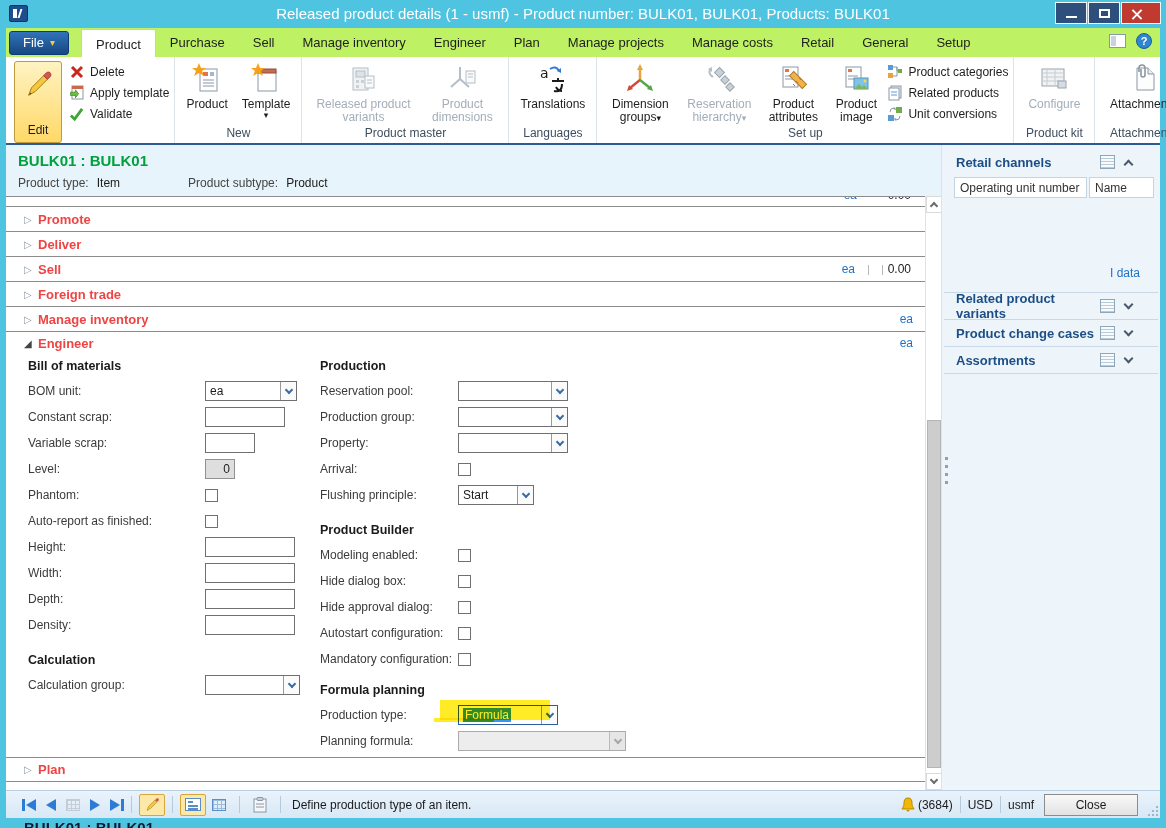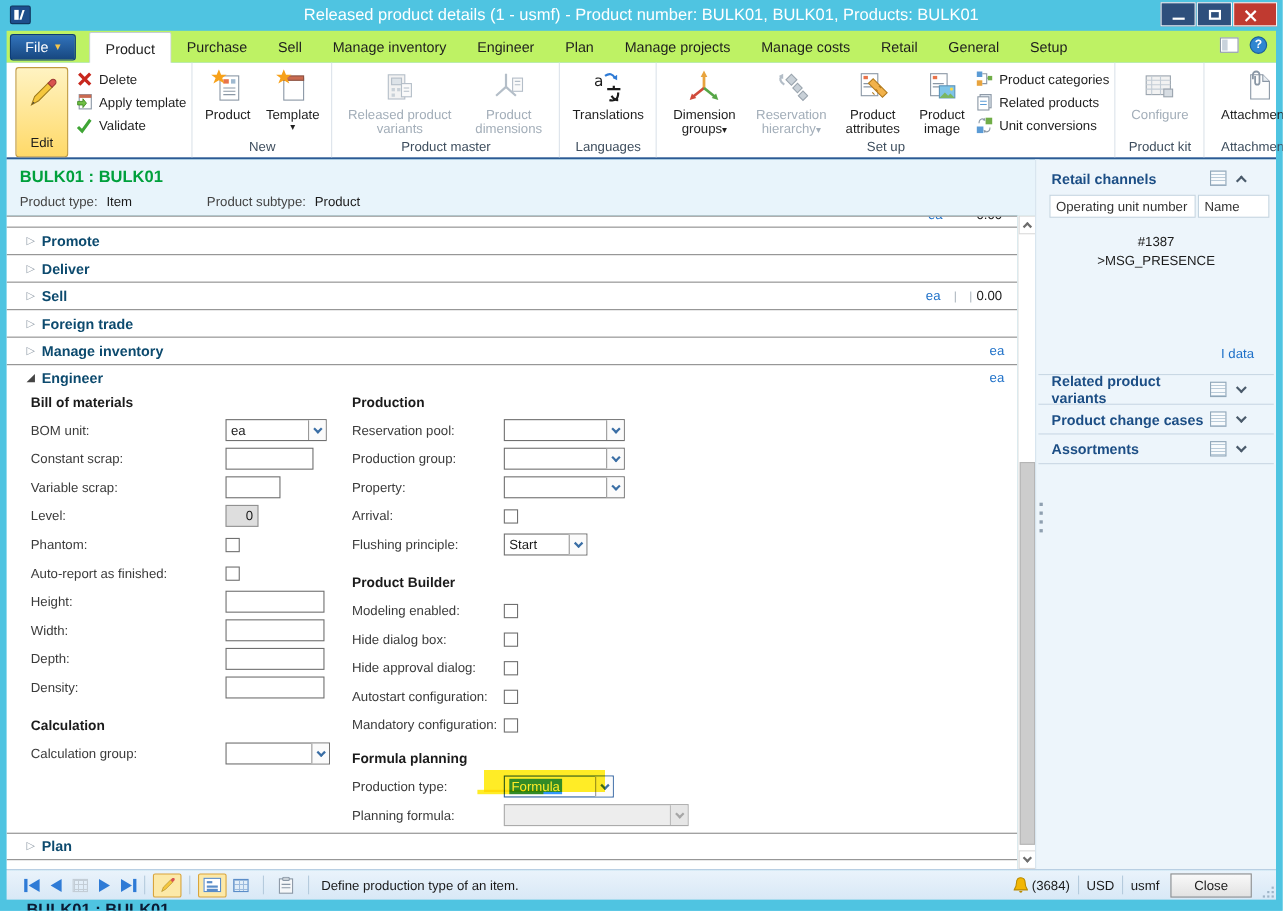--- a/index.html
+++ b/index.html
@@ -55,21 +55,21 @@
   .rec-header { position:absolute; left:6px; top:145px; width:939px; height:51px; background:#E8F4FB; }
   .rec-title { position:absolute; left:12px; top:7px; color:#00A03C; font-size:15px; font-weight:bold; }
   .rec-line { position:absolute; left:12px; top:31px; display:flex; gap:8px; align-items:center; }
   .rec-lbl { color:#444; }
   .rec-val { color:#1b1b1b; margin-right:60px; }
   
   .main { position:absolute; left:6px; top:196px; width:919px; height:594px; background:#fff; border-top:1px solid #8C8C8C; overflow:hidden; }
   .sec-row { position:absolute; left:0; width:100%; border-bottom:1px solid #8C8C8C; display:flex; align-items:center; }
   .sec-caret { width:14px; margin-left:18px; color:#8f9aa6; font-size:10px; }
   .sec-caret.exp { color:#444; }
-  .sec-title { font-weight:bold; font-size:13px; color:#0c4a6e; }
+  .sec-title { font-weight:bold; font-size:13px; color:#ef4444; }
   .link { color:#1E70C8; }
   .unit-r { position:absolute; font-size:12px; }
   .tick { position:absolute; width:1px; height:10px; background:#B0B8C0; top:8px; }
   
   .eng-body { position:absolute; left:0; top:157px; width:100%; height:403px; }
   .col { position:absolute; top:0; }
   .gh { font-weight:bold; font-size:12.5px; color:#1b1b1b; height:24px; display:flex; align-items:flex-end; padding-bottom:5px; }
   .frow { display:flex; align-items:center; height:26px; }
   .frow .lbl { color:#3b3b3b; }
   .lw-l { width:177px; } .lw-r { width:138px; }
@@ -119,21 +119,21 @@
     background:repeating-linear-gradient(#C3CDD6 0 1px,transparent 1px 4px),repeating-linear-gradient(90deg,#C3CDD6 0 1px,transparent 1px 4px); }
   .gridic.blue { border-color:#5B8DC8;
     background:repeating-linear-gradient(#9DBBDD 0 1px,transparent 1px 4px),repeating-linear-gradient(90deg,#9DBBDD 0 1px,transparent 1px 4px); }
   .ybtn { width:26px; height:22px; border:1px solid #D9A43B; border-radius:2px; background:#FCE9A8; display:flex; align-items:center; justify-content:center; }
   .plainbtn { width:26px; height:22px; display:flex; align-items:center; justify-content:center; }
   .formic { width:16px; height:13px; border:1px solid #5B8DC8; background:#fff; position:relative; }
   .formic i { position:absolute; left:2px; width:5px; height:2px; background:#5B8DC8; }
   .formic i:nth-child(1){top:2px;} .formic i:nth-child(2){top:6px; width:10px;} .formic i:nth-child(3){top:9px; width:10px;}
   .status-msg { margin-left:4px; color:#1b1b1b; }
   .sb-right { margin-left:auto; display:flex; align-items:center; }
-  .close-btn { width:74px; height:22px; border:1px solid #8C8C8C; background:linear-gradient(#F9F9F9,#E2E2E2); font-size:12px;
+  .close-btn { width:94px; height:22px; border:1px solid #8C8C8C; background:linear-gradient(#F9F9F9,#E2E2E2); font-size:12px;
     display:flex; align-items:center; justify-content:center; margin:0 14px 0 10px; color:#1b1b1b; }
   .grip { position:absolute; right:2px; bottom:2px; width:12px; height:12px; }
   .grip i { position:absolute; width:2px; height:2px; background:#9FB5C8; }
   
   .bottomstrip { position:absolute; left:0; top:818px; width:1166px; height:10px; background:#4FC4E1; overflow:hidden; }
   .clipped-text { position:absolute; left:24px; top:1px; font-weight:bold; font-size:15px; color:#0B1B33; }
   .borders-l { position:absolute; left:0; top:28px; width:6px; bottom:10px; background:#4FC4E1; }
   .borders-r { position:absolute; right:0; top:28px; width:6px; bottom:10px; background:#4FC4E1; }
 </style>
 </head>
@@ -667,24 +667,20 @@
     </div>
 
   <div class="fb-row" style="margin-top:4px;">
     <span class="fb-title">Retail channels</span>
     <span class="fb-ic"></span>
     <i class="fb-chev c-up"></i>
   </div>
   <div class="fb-cols">
     <div class="fb-col" style="width:133px;">Operating unit number</div>
     <div class="fb-col" style="flex:1;">Name</div>
-  </div>
-  <div class="fb-center">
-    <div>#1387</div>
-    <div>&gt;MSG_PRESENCE</div>
   </div>
   <div class="fb-link"><span class="link">I data</span></div>
 
   <div class="fb-sep" style="margin-top:12px;"></div>
   <div class="fb-row">
     <span class="fb-title">Related product variants</span>
     <span class="fb-ic"></span>
     <i class="fb-chev c-down"></i>
   </div>
   <div class="fb-sep"></div>

